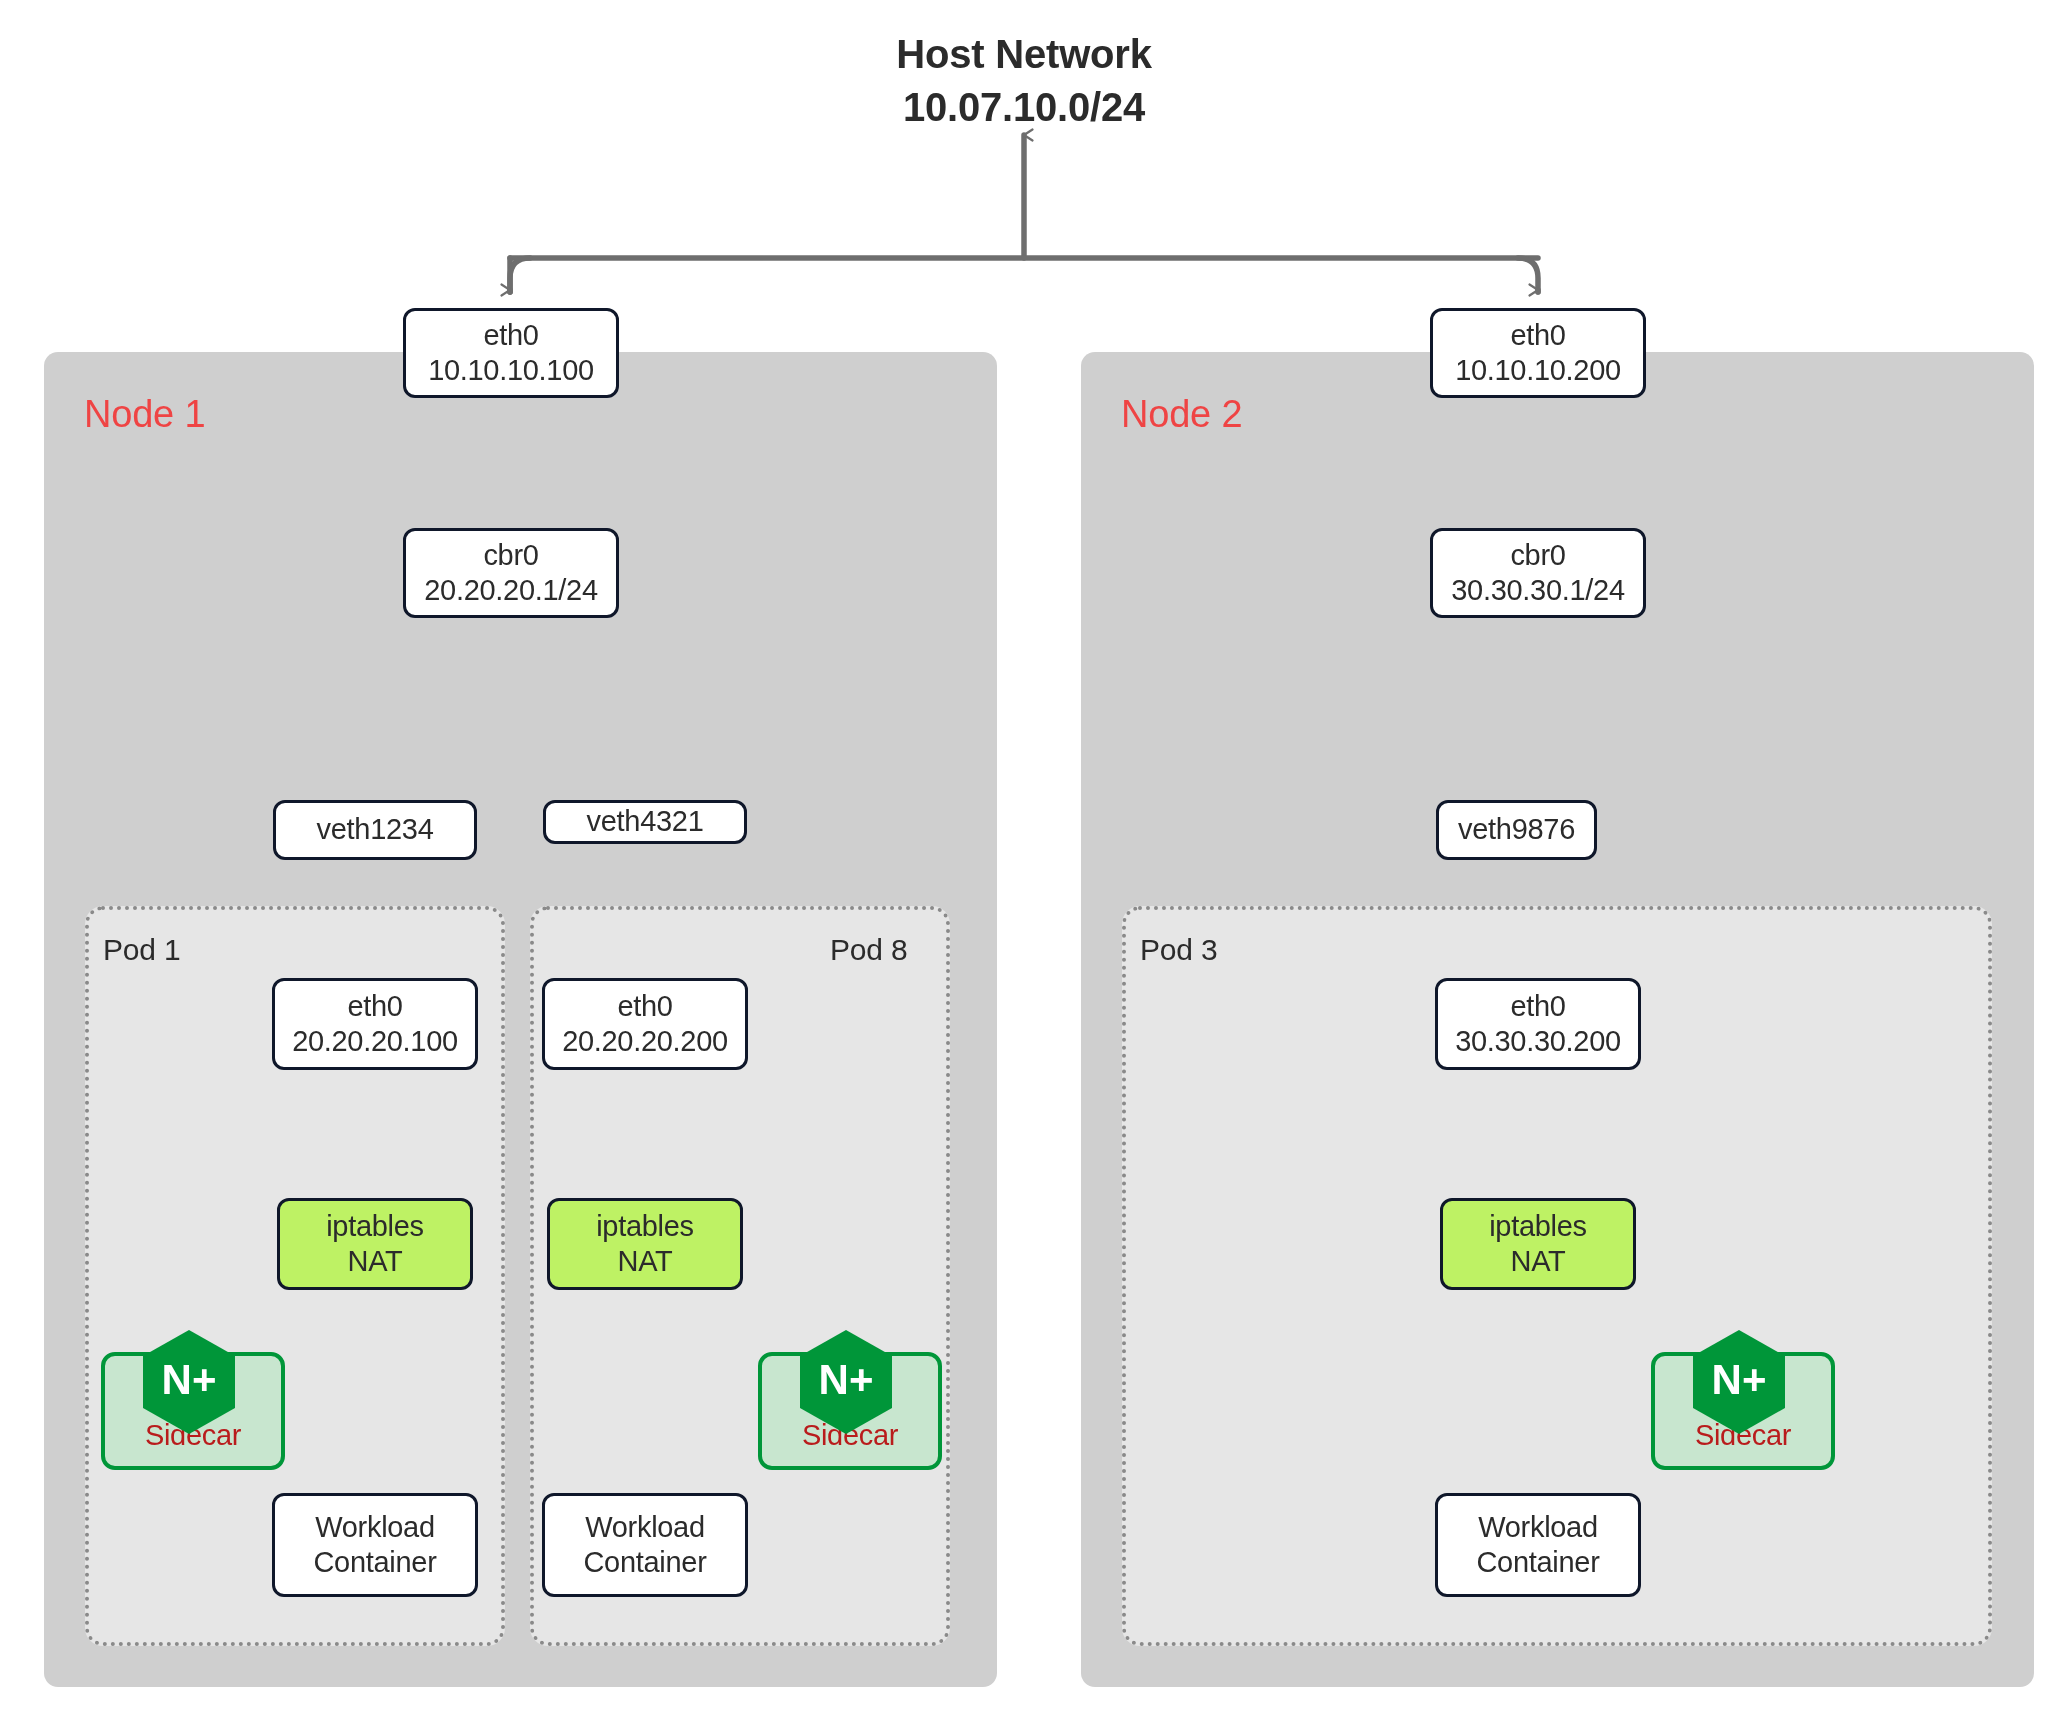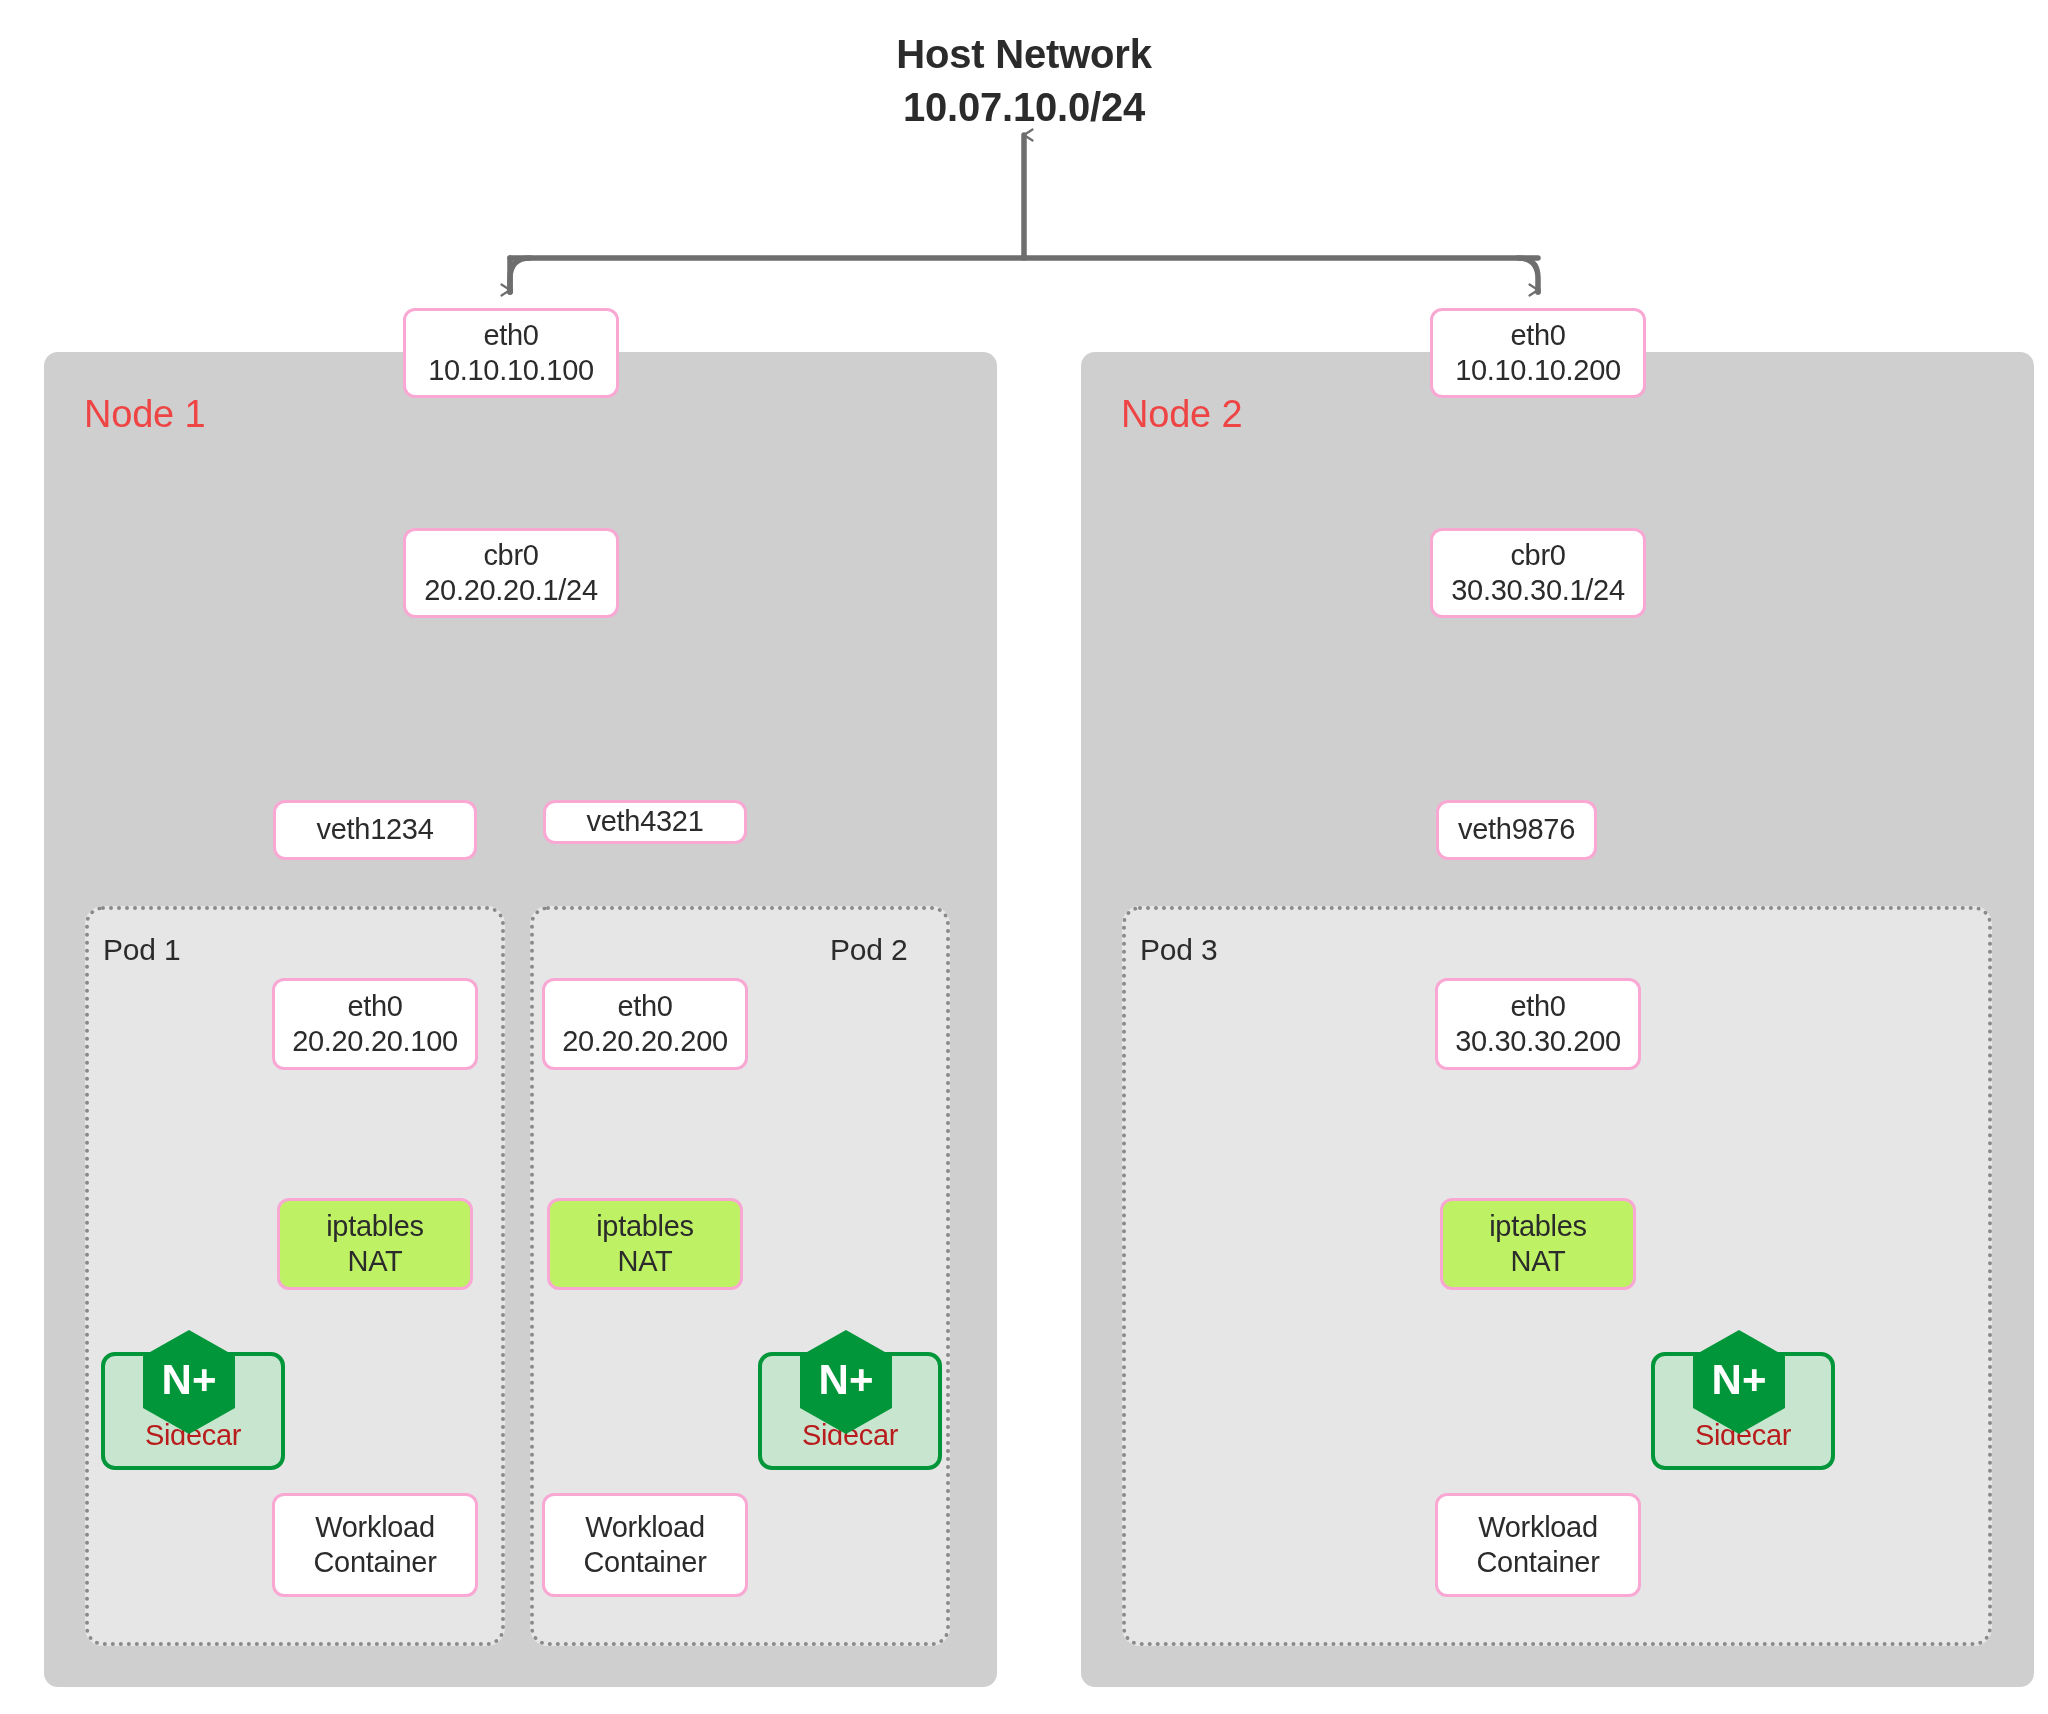--- a/index.html
+++ b/index.html
@@ -56,21 +56,21 @@
   }
   .pod-label {
     font-size: 30px;
     color: #2b2b2b;
     letter-spacing: -0.2px;
   }
 
   
   .nbox {
     background: #ffffff;
-    border: 3px solid #f9a8d4;
+    border: 3px solid #0f172a;
     border-radius: 12px;
     display: flex;
     flex-direction: column;
     align-items: center;
     justify-content: center;
     text-align: center;
     font-size: 29px;
     line-height: 1.22;
     color: #2b2b2b;
     letter-spacing: -0.3px;
@@ -238,21 +238,21 @@
       </svg>
     </div>
   </div>
 
   <div class="abs nbox" style="left:272px; top:1493px; width:206px; height:104px;">
     <span class="l1">Workload</span>
     <span class="l2">Container</span>
   </div>
 
   <div class="abs pod-box" style="left:530px; top:906px; width:420px; height:740px;"></div>
-  <div class="abs pod-label" style="left:830px; top:933px;">Pod 2</div>
+  <div class="abs pod-label" style="left:830px; top:933px;">Pod 8</div>
 
   <div class="abs nbox" style="left:542px; top:978px; width:206px; height:92px;">
     <span class="l1">eth0</span>
     <span class="l2">20.20.20.200</span>
   </div>
 
   <div class="abs nbox gray" style="left:547px; top:1198px; width:196px; height:92px;">
     <span class="l1">iptables</span>
     <span class="l2">NAT</span>
   </div>

